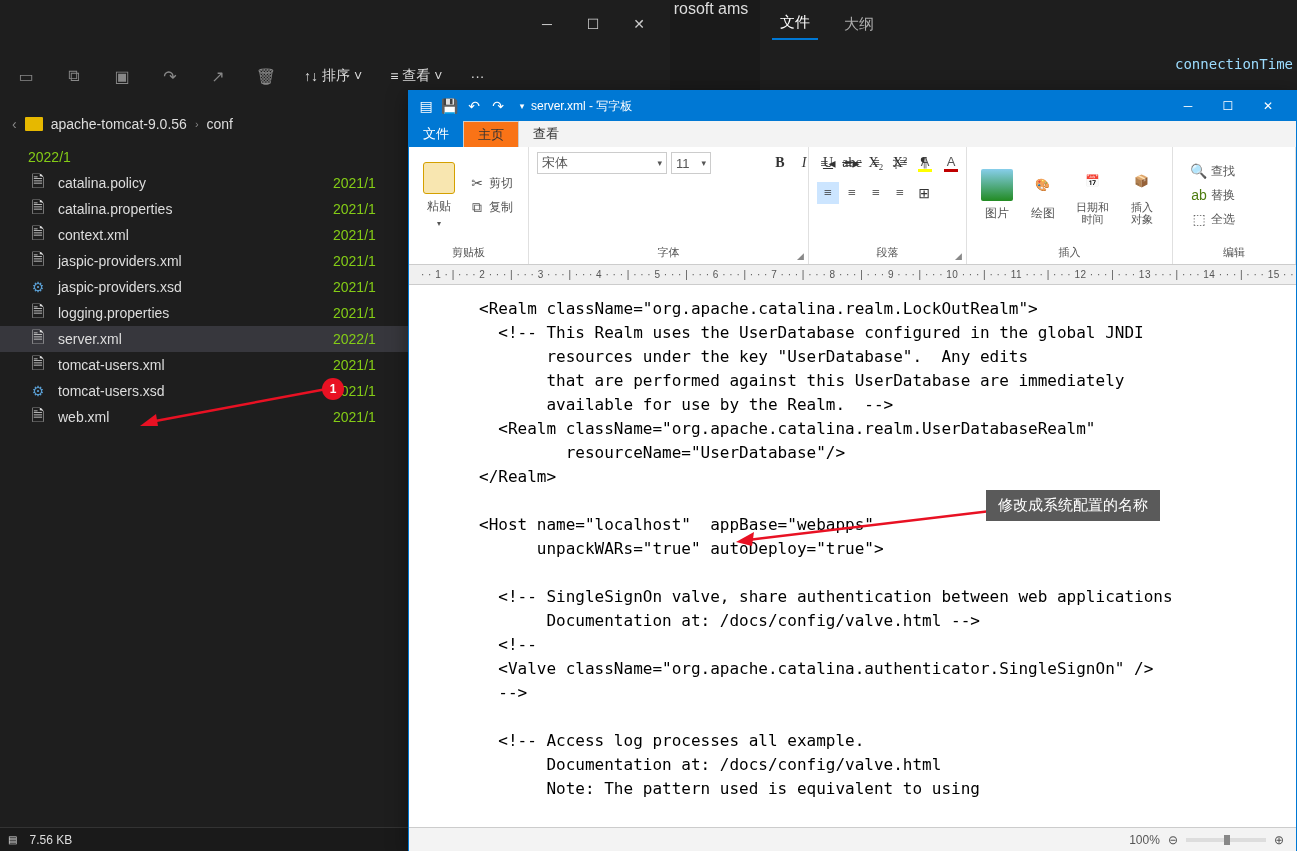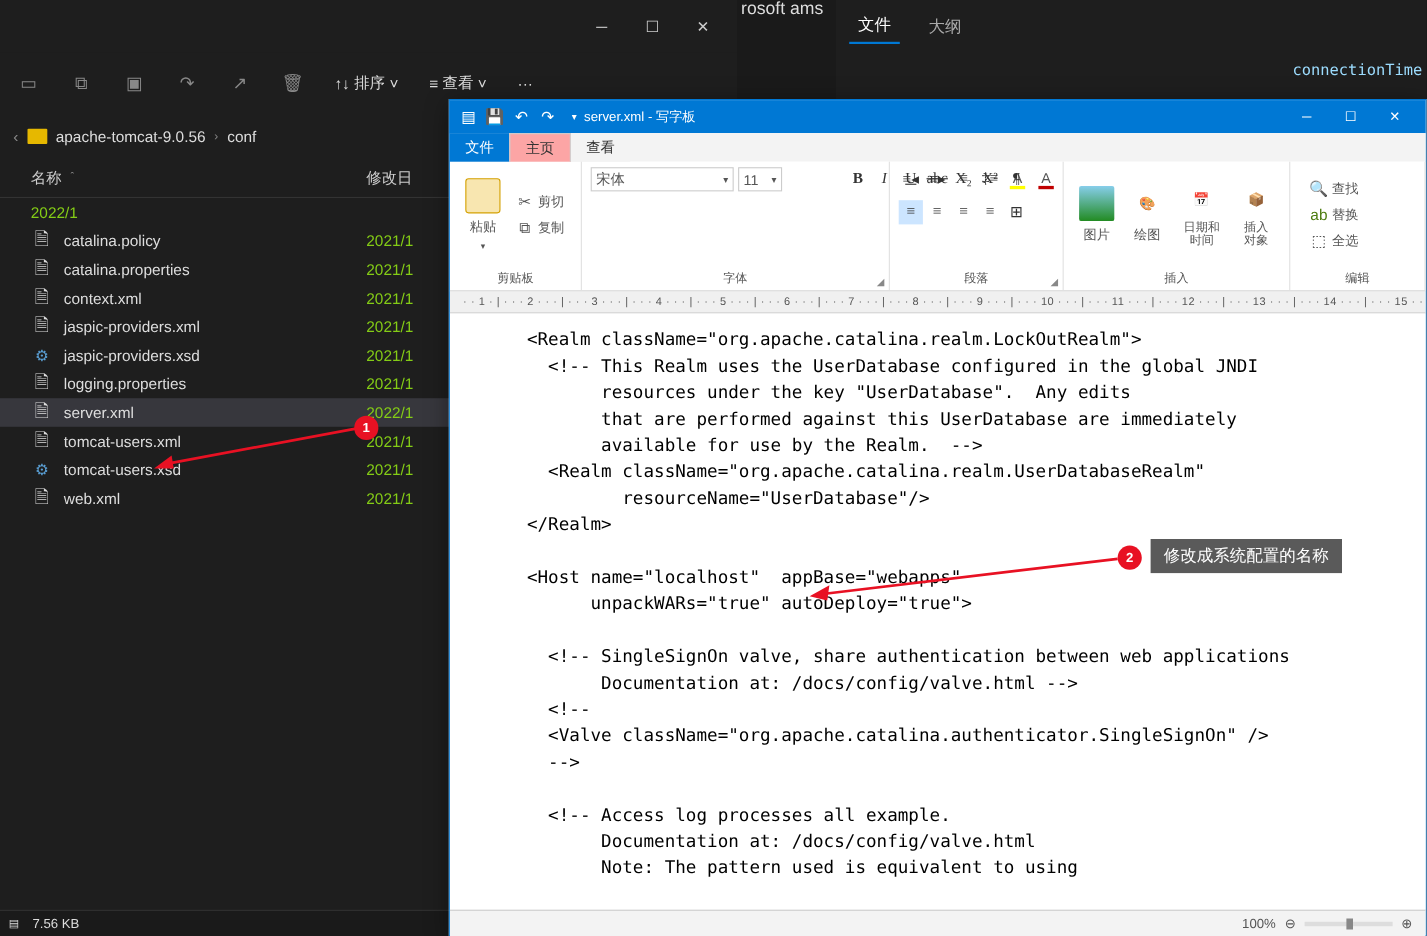--- a/index.html
+++ b/index.html
@@ -45,21 +45,21 @@
 .wordpad-window { position: absolute; top: 90px; left: 408px; width: 889px; height: 761px; background: #fff; border: 1px solid #0078d4; box-shadow: 0 4px 20px rgba(0,0,0,0.4); }
 .wordpad-titlebar { height: 30px; background: #0078d4; color: #fff; display: flex; align-items: center; padding: 0 8px; font-size: 12px; }
 .wp-qat { display: flex; align-items: center; gap: 6px; }
 .wp-qat-icon { width: 18px; height: 18px; display: flex; align-items: center; justify-content: center; font-size: 14px; color: #fff; }
 .wp-title { flex: 1; text-align: left; }
 .wp-win-btns { display: flex; }
 .wp-win-btn { width: 40px; height: 30px; display: flex; align-items: center; justify-content: center; font-size: 12px; }
 .wp-tabs { height: 26px; background: #f3f3f3; display: flex; align-items: flex-end; font-size: 13px; }
 .wp-tab { height: 26px; padding: 0 14px; display: flex; align-items: center; background: #f3f3f3; color: #333; }
 .wp-tab.file { background: #0078d4; color: #fff; }
-.wp-tab.active { background: #fca5a5; border-top: 1px solid #ccc; border-left: 1px solid #ccc; border-right: 1px solid #ccc; }
+.wp-tab.active { background: #f97316; border-top: 1px solid #ccc; border-left: 1px solid #ccc; border-right: 1px solid #ccc; }
 .wp-ribbon { height: 118px; background: #fff; border-bottom: 1px solid #ccc; display: flex; font-size: 12px; color: #555; }
 .ribbon-group { height: 100%; border-right: 1px solid #e0e0e0; display: flex; flex-direction: column; }
 .ribbon-group-content { flex: 1; display: flex; align-items: center; padding: 4px 8px; gap: 4px; }
 .ribbon-group-label { text-align: center; font-size: 11px; padding: 2px 0 4px 0; color: #555; position: relative; }
 .ribbon-group-label .launcher { position: absolute; right: 4px; bottom: 3px; font-size: 9px; color: #888; }
 .big-btn { display: flex; flex-direction: column; align-items: center; gap: 4px; padding: 4px 6px; }
 .big-icon { width: 32px; height: 32px; display: flex; align-items: center; justify-content: center; }
 .small-pair { display: flex; flex-direction: column; gap: 2px; }
 .small-btn { display: flex; align-items: center; gap: 4px; padding: 2px 4px; height: 22px; }
 .small-icon { width: 16px; height: 16px; display: flex; align-items: center; justify-content: center; font-size: 14px; }
@@ -116,27 +116,20 @@
     <span class="toolbar-text">···</span>
   </div>
   <div class="breadcrumb-bar">
     <span style="color:#888">‹</span>
     <span class="breadcrumb-folder"></span>
     <span>apache-tomcat-9.0.56</span>
     <span class="breadcrumb-chevron">›</span>
     <span>conf</span>
   </div>
   <div class="file-list">
-    <div class="file-header">
-      <div class="file-header-name">
-        <span>名称</span>
-        <span class="sort-indicator">ˆ</span>
-      </div>
-      <div>修改日</div>
-    </div>
     <div id="file-rows">
         <div class="file-row">
           <div class="file-date-col">2022/1</div>
         </div>
         <div class="file-row">
           <div class="file-name-col">
             <span class="file-icon file-icon-doc">🗎</span>
             <span>catalina.policy</span>
           </div>
           <div class="file-date-col">2021/1</div>
@@ -389,17 +382,17 @@
   </div>
 </div>
 
 <div class="anno-badge" style="top:378px;left:322px">1</div>
 <svg class="anno-arrow" style="top:378px;left:136px;width:200px;height:52px">
   <line x1="196" y1="10" x2="14" y2="44" stroke="#e81123" stroke-width="2.5"></line>
   <polygon points="4,48 20,36 22,48" fill="#e81123"></polygon>
 </svg>
 
 <div class="anno-badge" style="top:496px;left:1016px">2</div>
-<div class="anno-tooltip" style="top:490px;left:1046px">修改成系统配置的名称</div>
+<div class="anno-tooltip" style="top:490px;left:986px">修改成系统配置的名称</div>
 <svg class="anno-arrow" style="top:500px;left:732px;width:290px;height:48px">
   <line x1="284" y1="8" x2="16" y2="40" stroke="#e81123" stroke-width="2.5"></line>
   <polygon points="4,42 22,32 20,46" fill="#e81123"></polygon>
 </svg>
 
 </body></html>

